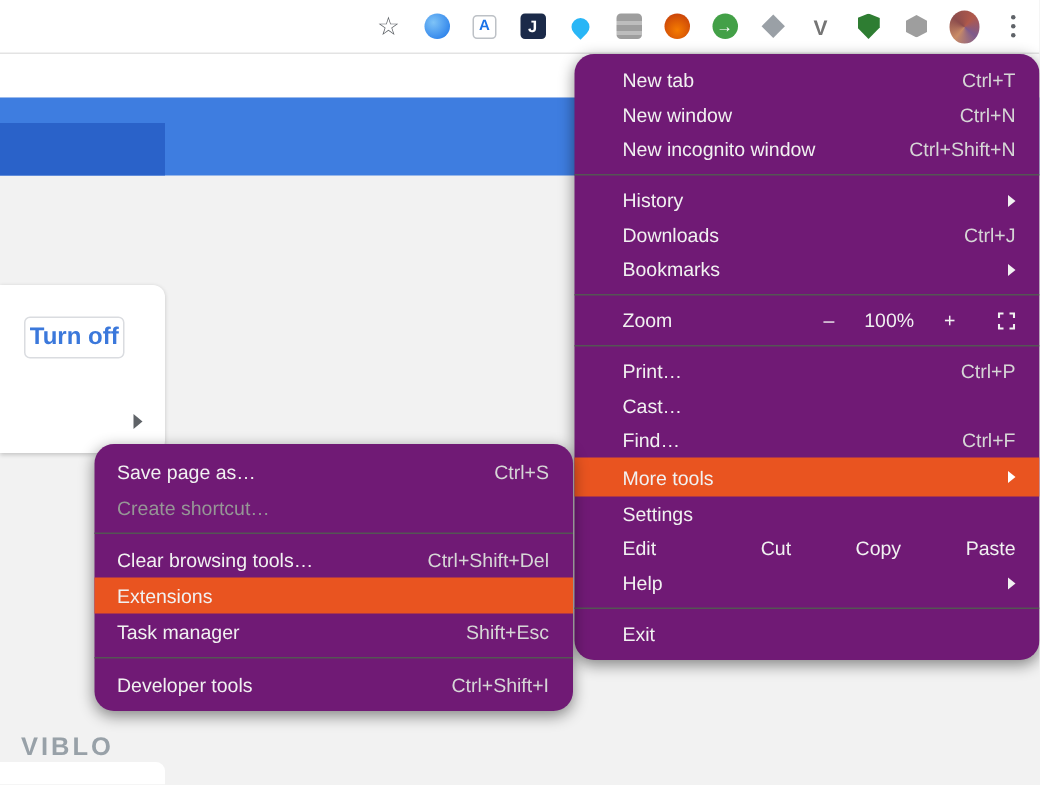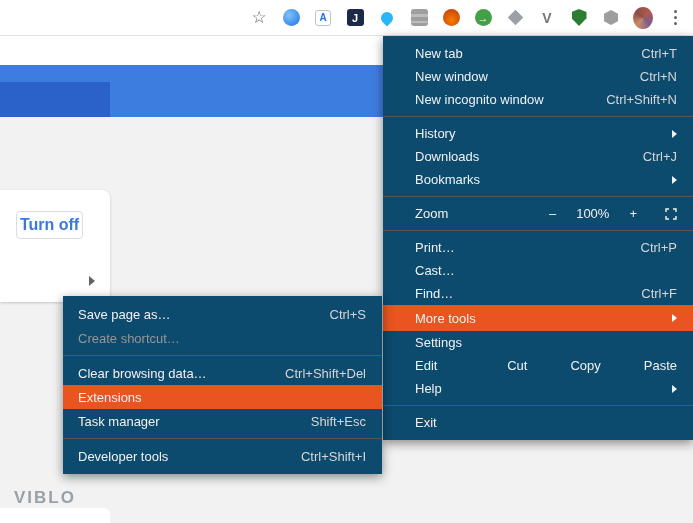--- a/index.html
+++ b/index.html
@@ -55,22 +55,23 @@
   .expander {
     position:absolute; left:84px; top:273px; width:16px; height:16px;
     color:#5F6368; display:flex; align-items:center; justify-content:center; cursor:pointer;
   }
   .tri-right-sm { width:0; height:0; border-left:6px solid currentColor; border-top:5px solid transparent; border-bottom:5px solid transparent; }
   .viblo { position:absolute; left:14px; top:488px; font-size:17px; font-weight:bold; letter-spacing:2px; color:#98A1A8; }
   .bottom-white { position:absolute; left:0; top:508px; width:110px; height:15px; background:#fff; border-radius:0 6px 0 0; }
 
   
   .menu {
-    background:#0c4a6e; color:#F1F1F1; box-shadow:0 3px 10px rgba(0,0,0,.45);
+    background:#701a75; color:#F1F1F1; box-shadow:0 3px 10px rgba(0,0,0,.45);
     padding:6px 0;
+    border-radius:13px;
   }
   .main-menu { position:absolute; left:383px; top:36px; width:310px; }
   .sub-menu  { position:absolute; left:63px;  top:296px; width:319px; }
   .mi {
     height:23px; display:flex; align-items:center;
     padding:0 16px 0 32px; cursor:pointer; white-space:nowrap;
   }
   .sub-menu .mi { padding-left:15px; height:24px; }
   .mi .lbl { flex:1; }
   .mi .sc { color:#D6D6D6; margin-left:18px; }
@@ -234,21 +235,21 @@
     <span class="lbl">Save page as…</span>
     <span class="sc">Ctrl+S</span>
   </div>
   <div class="mi disabled">
     <span class="lbl">Create shortcut…</span>
   </div>
 
   <div class="sep"></div>
 
   <div class="mi">
-    <span class="lbl">Clear browsing data…</span>
+    <span class="lbl">Clear browsing tools…</span>
     <span class="sc">Ctrl+Shift+Del</span>
   </div>
   <div class="mi highlight">
     <span class="lbl">Extensions</span>
   </div>
   <div class="mi">
     <span class="lbl">Task manager</span>
     <span class="sc">Shift+Esc</span>
   </div>
 

